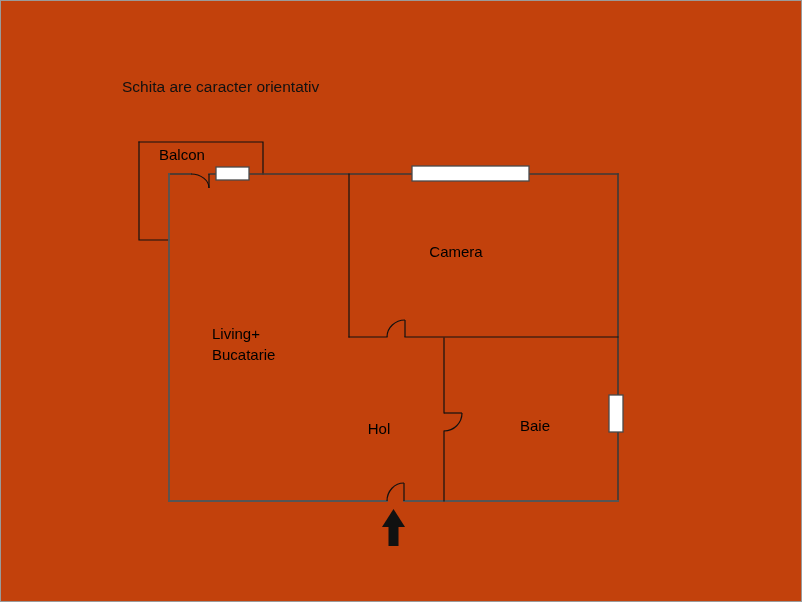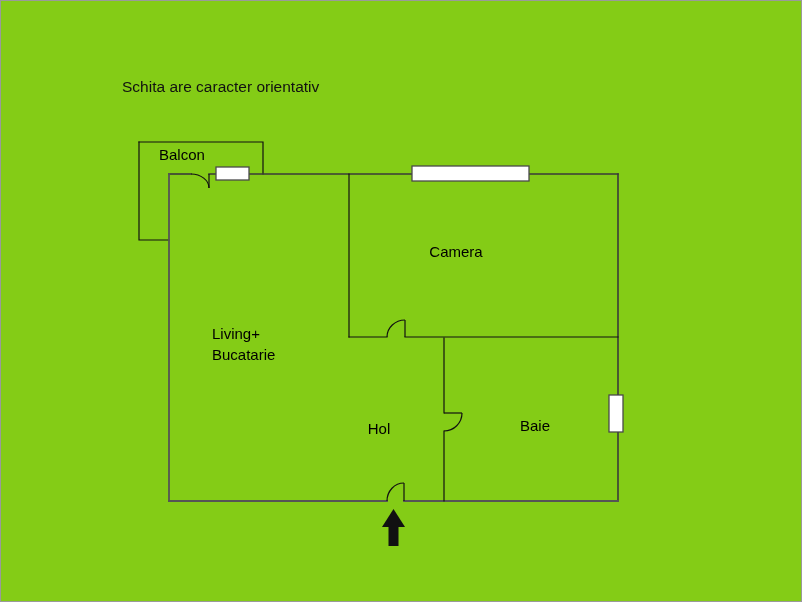--- a/index.html
+++ b/index.html
@@ -10,21 +10,21 @@
   body {
     width: 802px;
     height: 602px;
     overflow: hidden;
     font-family: "Liberation Sans", sans-serif;
   }
   #page {
     position: relative;
     width: 802px;
     height: 602px;
-    background: #84cc16;
+    background: #c2410c;
     box-sizing: border-box;
     border: 1px solid #9a9a9a;
   }
   #plan-svg {
     position: absolute;
     left: 0;
     top: 0;
     width: 802px;
     height: 602px;
     display: block;

